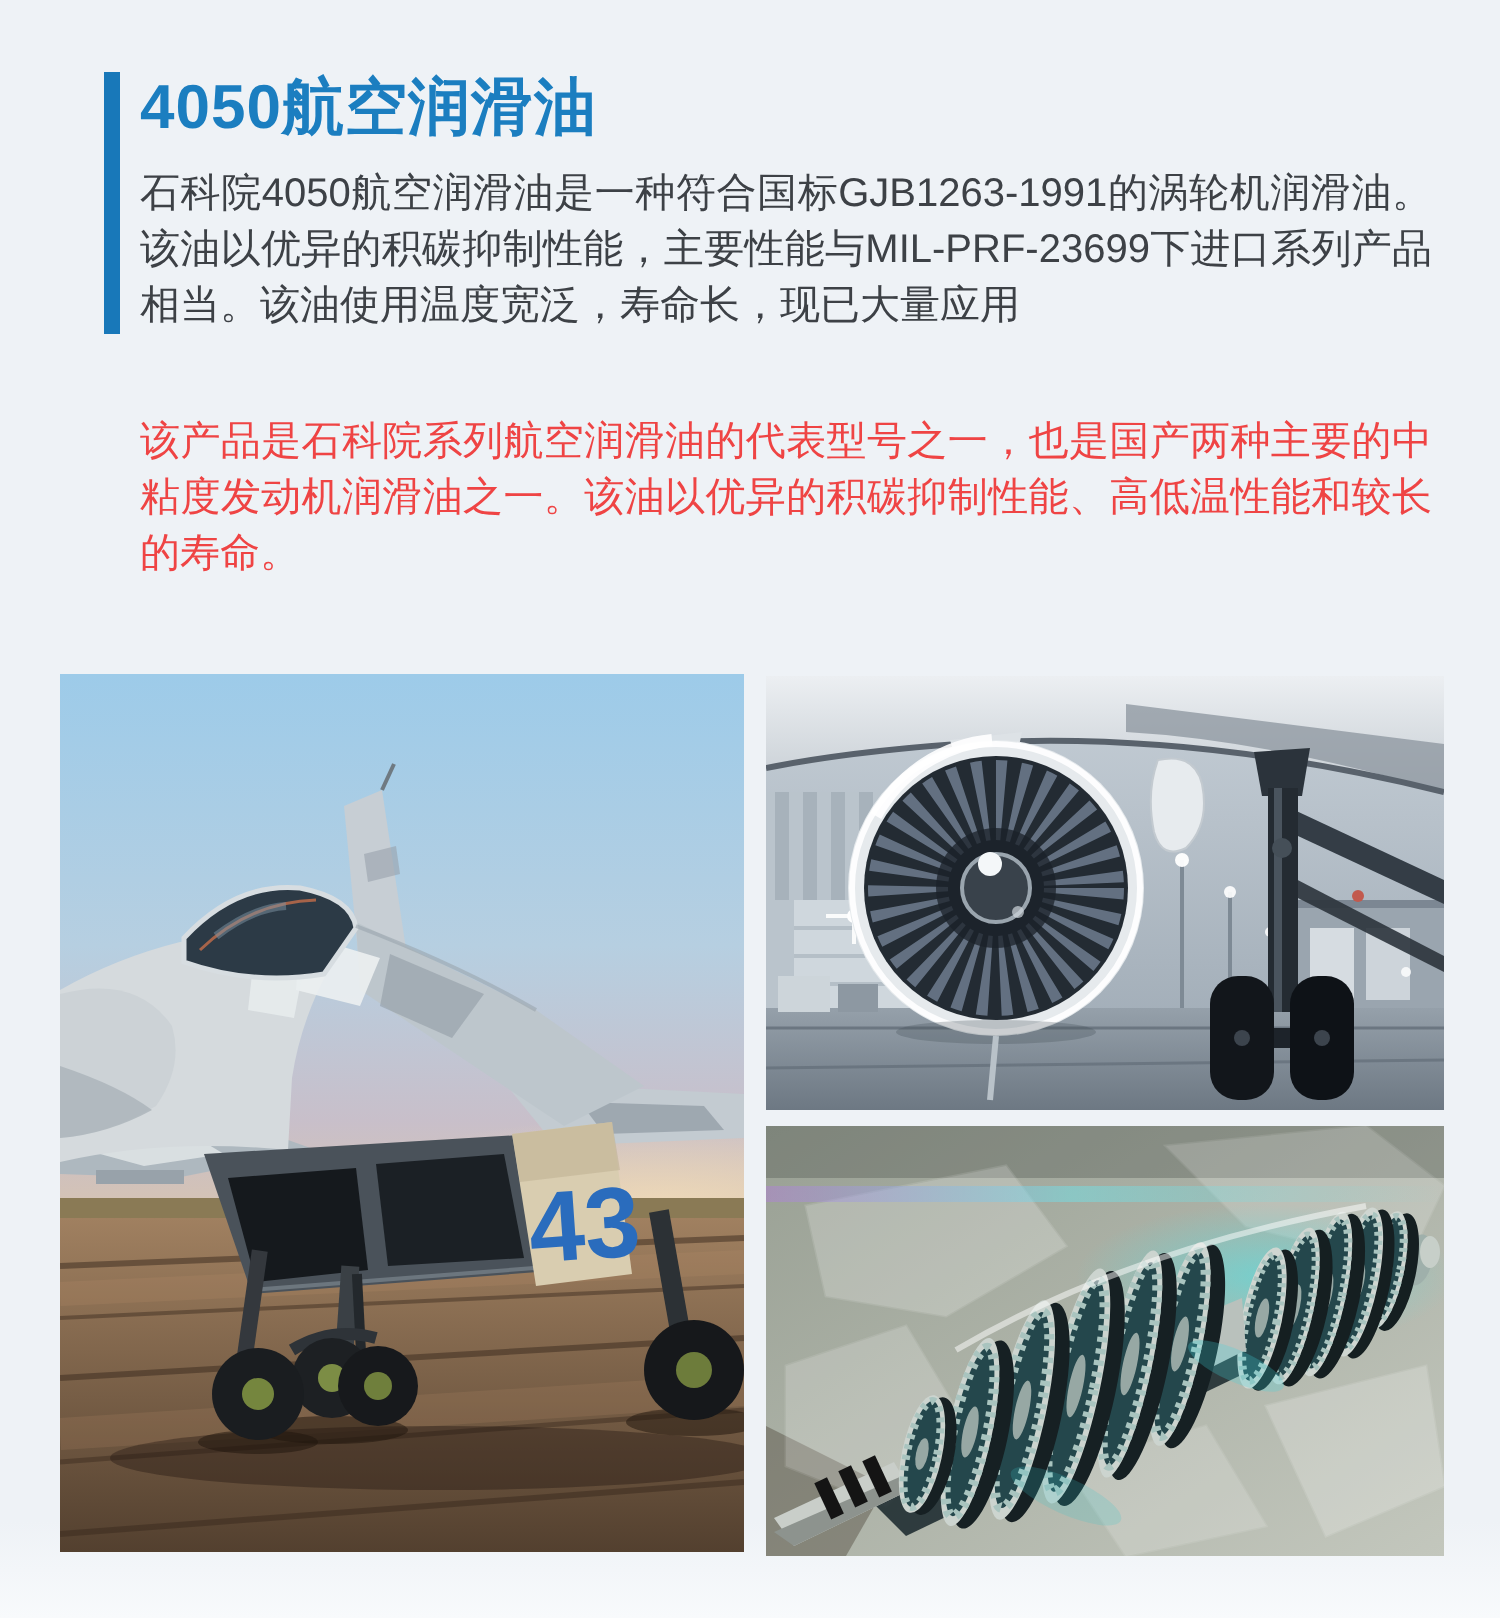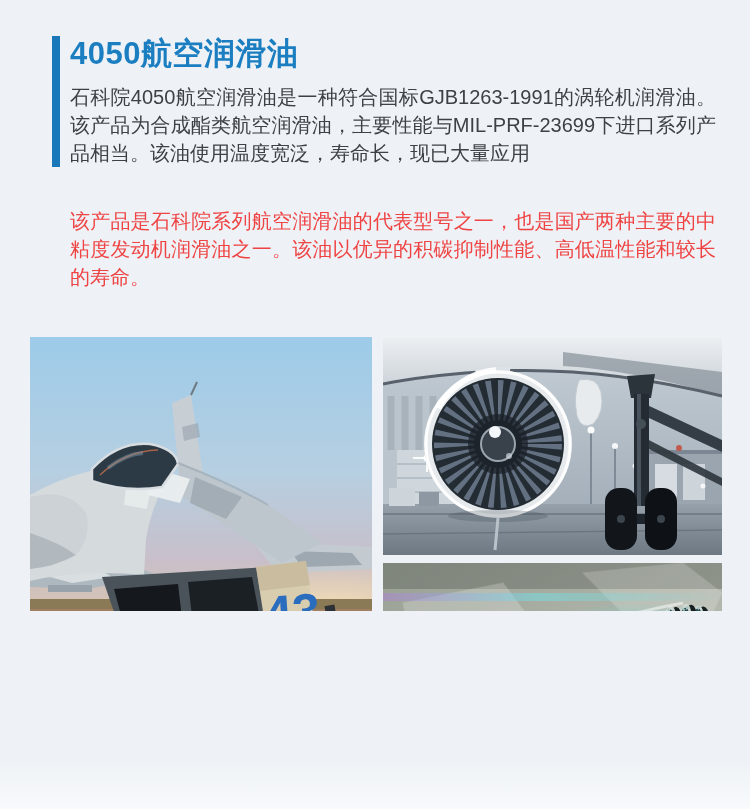--- a/index.html
+++ b/index.html
@@ -1,21 +1,21 @@
 <!DOCTYPE html>
 <html><head>
 <meta charset="utf-8">
 <style>
   html, body { margin: 0; padding: 0; }
   body {
     width: 750px; height: 809px;
     font-family: "Liberation Sans", "DejaVu Sans", sans-serif;
     background: linear-gradient(#eef2f6 0%, #eef2f6 94%, #f8fafc 100%);
   }
-  .page { position: relative; width: 750px; height: 611px; overflow: hidden; }
+  .page { position: relative; width: 750px; height: 809px; overflow: hidden; }
 
   .intro-section {
     position: absolute; left: 52px; top: 36px; width: 664px;
     border-left: 8px solid #1878b9; padding-left: 10px; box-sizing: border-box;
   }
   .page-title {
     margin: 0; font-size: 31px; line-height: 36px; font-weight: bold;
     color: #1b7ec0; letter-spacing: 0.5px;
   }
   .intro-text {
@@ -33,21 +33,21 @@
   #fig-turbine { left: 383px; top: 563px; width: 339px; height: 215px; }
   figure svg { display: block; }
 </style>
 </head>
 <body>
 
 <div class="page">
 
   <section class="intro-section">
     <h1 class="page-title">4050航空润滑油</h1>
-    <p class="intro-text">石科院4050航空润滑油是一种符合国标GJB1263-1991的涡轮机润滑油。该产品为合成酯类航空润滑油，主要性能与MIL-PRF-23699下进口系列产品相当。该油使用温度宽泛，寿命长，现已大量应用</p>
+    <p class="intro-text">石科院4050航空润滑油是一种符合国标GJB1263-1991的涡轮机润滑油。该油以优异的积碳抑制性能，主要性能与MIL-PRF-23699下进口系列产品相当。该油使用温度宽泛，寿命长，现已大量应用</p>
   </section>
 
   <p class="desc-text">该产品是石科院系列航空润滑油的代表型号之一，也是国产两种主要的中粘度发动机润滑油之一。该油以优异的积碳抑制性能、高低温性能和较长的寿命。</p>
 
   <div>
 
     <figure id="fig-jet">
       <svg viewBox="0 0 342 439" width="342" height="439">
         <defs>
           <linearGradient id="skyG" x1="0" y1="0" x2="0" y2="1">

